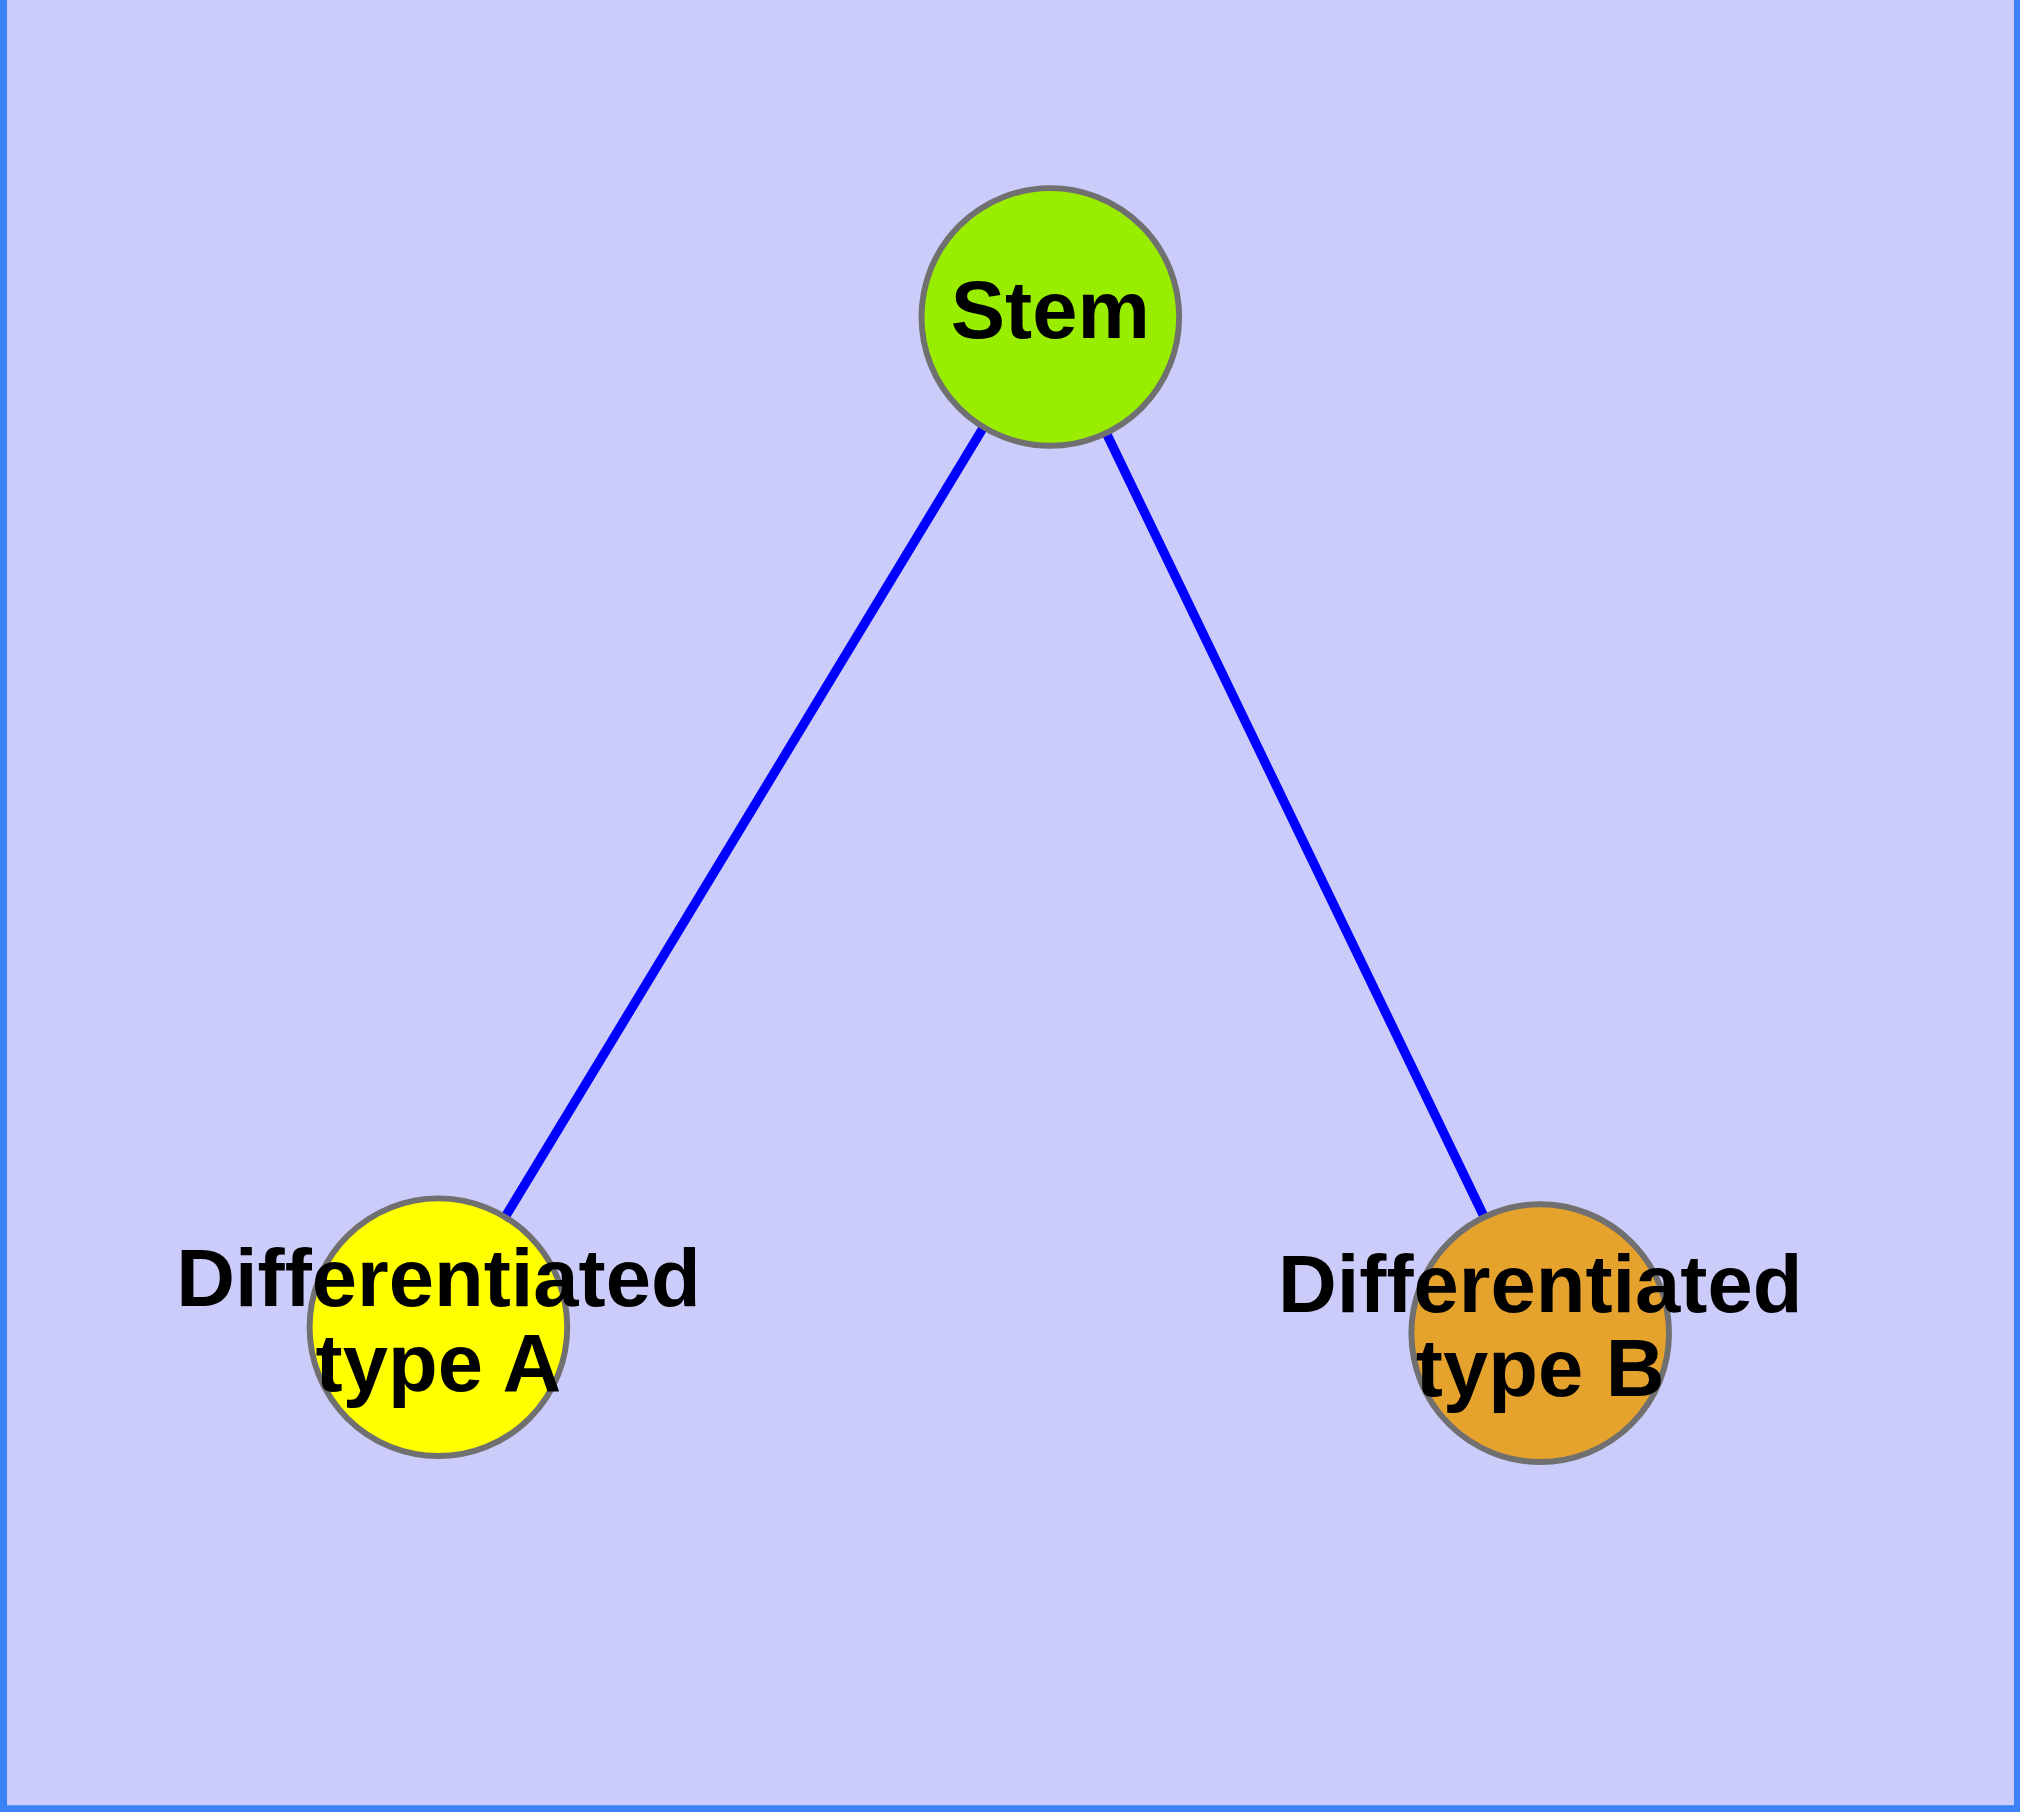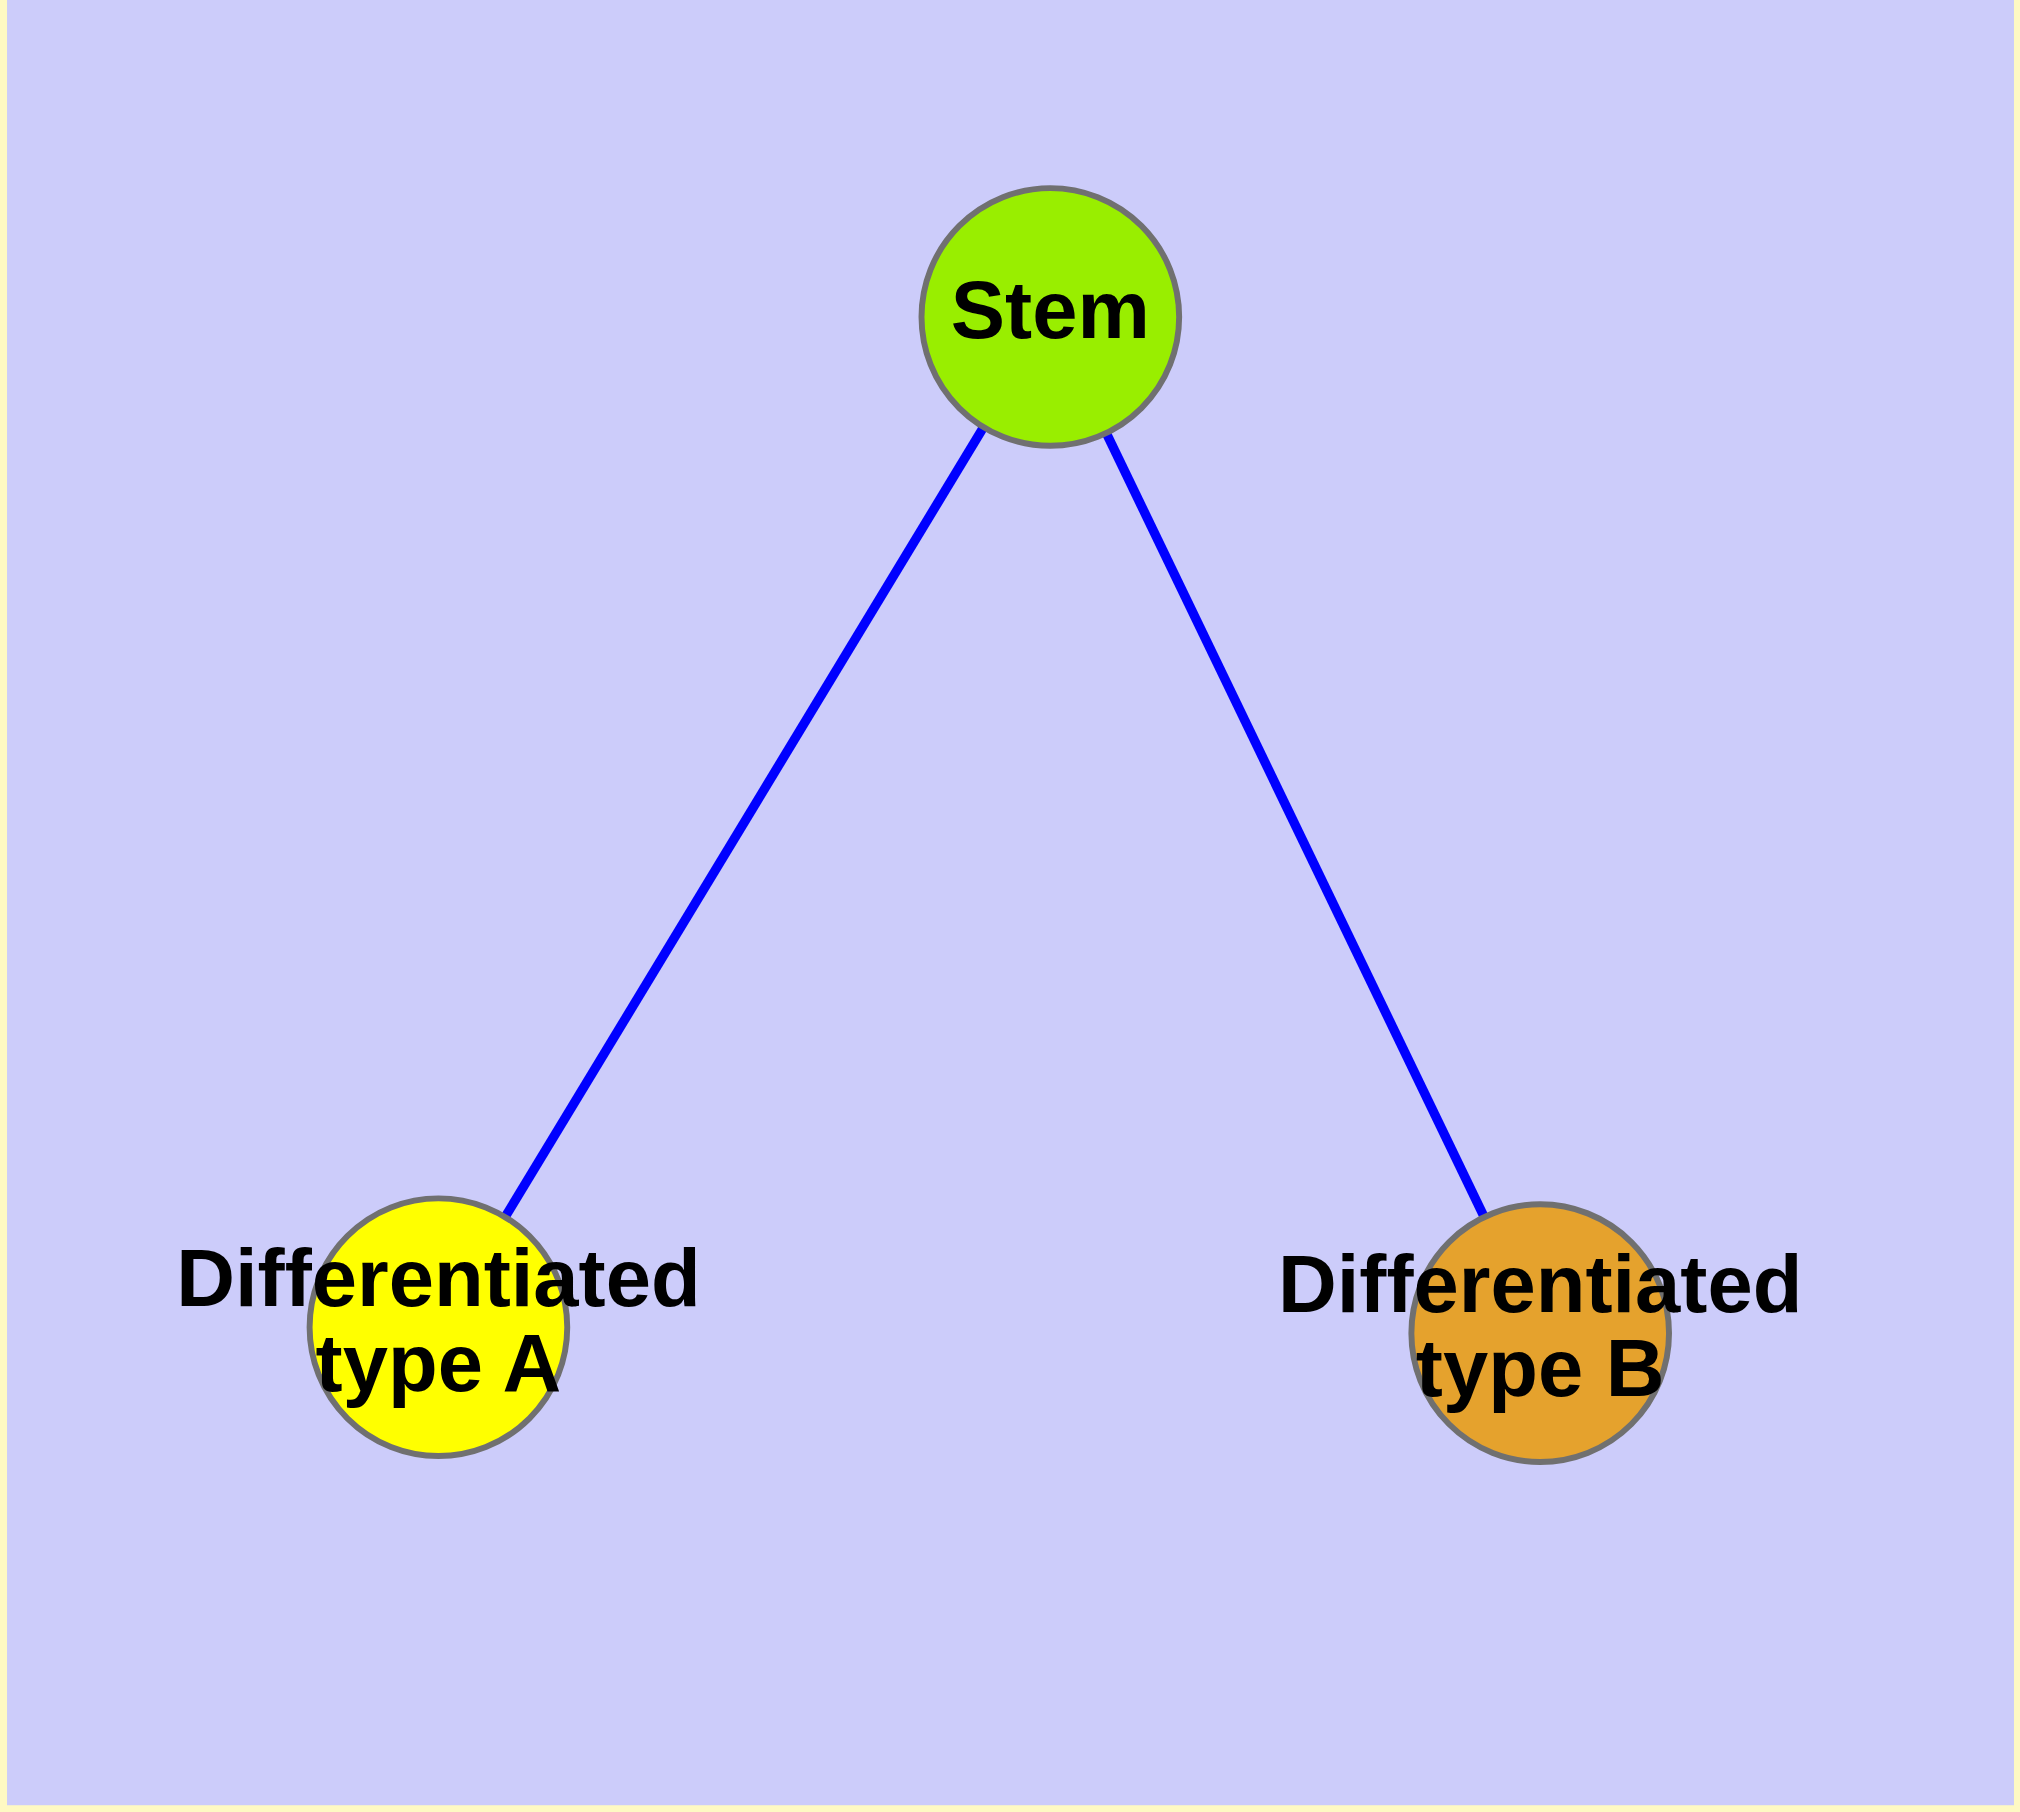--- a/index.html
+++ b/index.html
@@ -40,21 +40,21 @@
     font-weight: bold;
     fill: #000000;
     text-anchor: middle;
     dominant-baseline: middle;
     paint-order: normal;
   }
 </style>
 </head>
 <body>
 
-<div id="canvas" style="background: #fef9c3;">
+<div id="canvas" style="background: #3b82f6;">
   <div id="plot-area">
     <svg id="graph-svg" viewBox="0 0 2384 2138" xmlns="http://www.w3.org/2000/svg">
 
       <rect id="bg-rect" x="8" y="0" width="2368" height="2130" fill="#ccccfa"></rect>
 
       <g id="edges-layer">
           <line x1="1239" y1="374" x2="517" y2="1566" stroke="#0000ff" stroke-width="11" stroke-linecap="butt"></line>
           <line x1="1239" y1="374" x2="1817" y2="1573" stroke="#0000ff" stroke-width="11" stroke-linecap="butt"></line>
         </g>
       <g id="nodes-layer">

